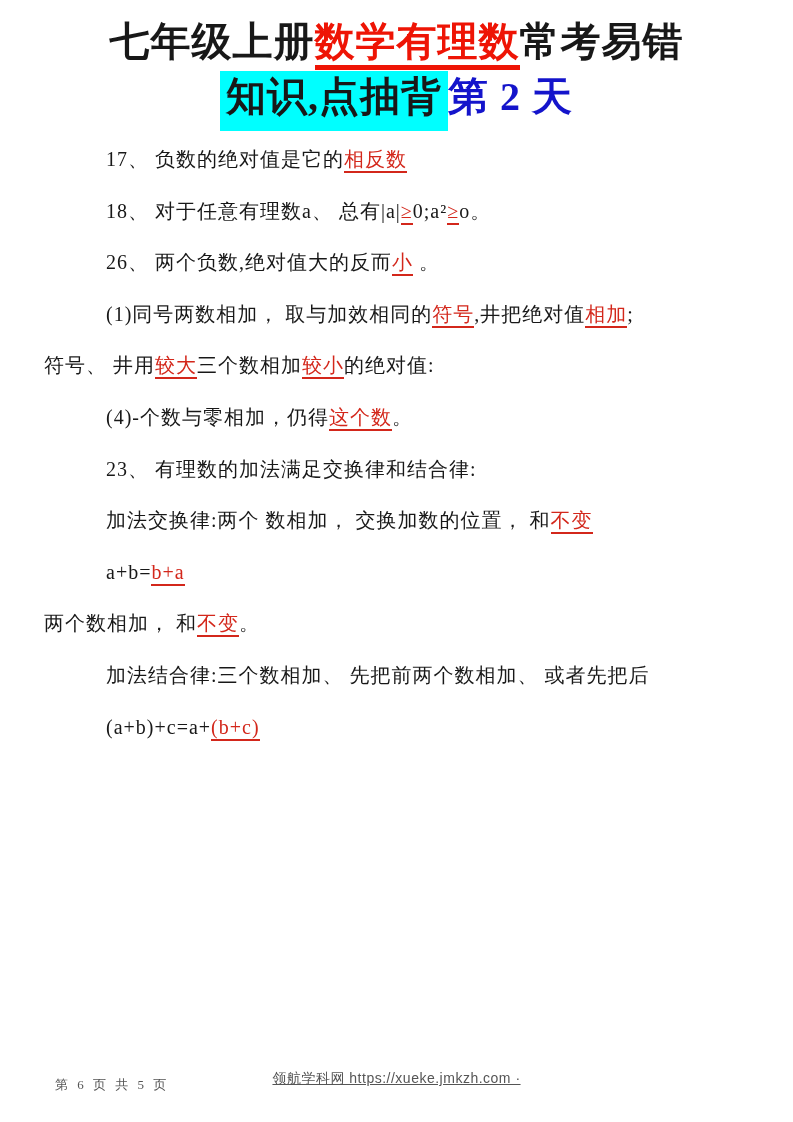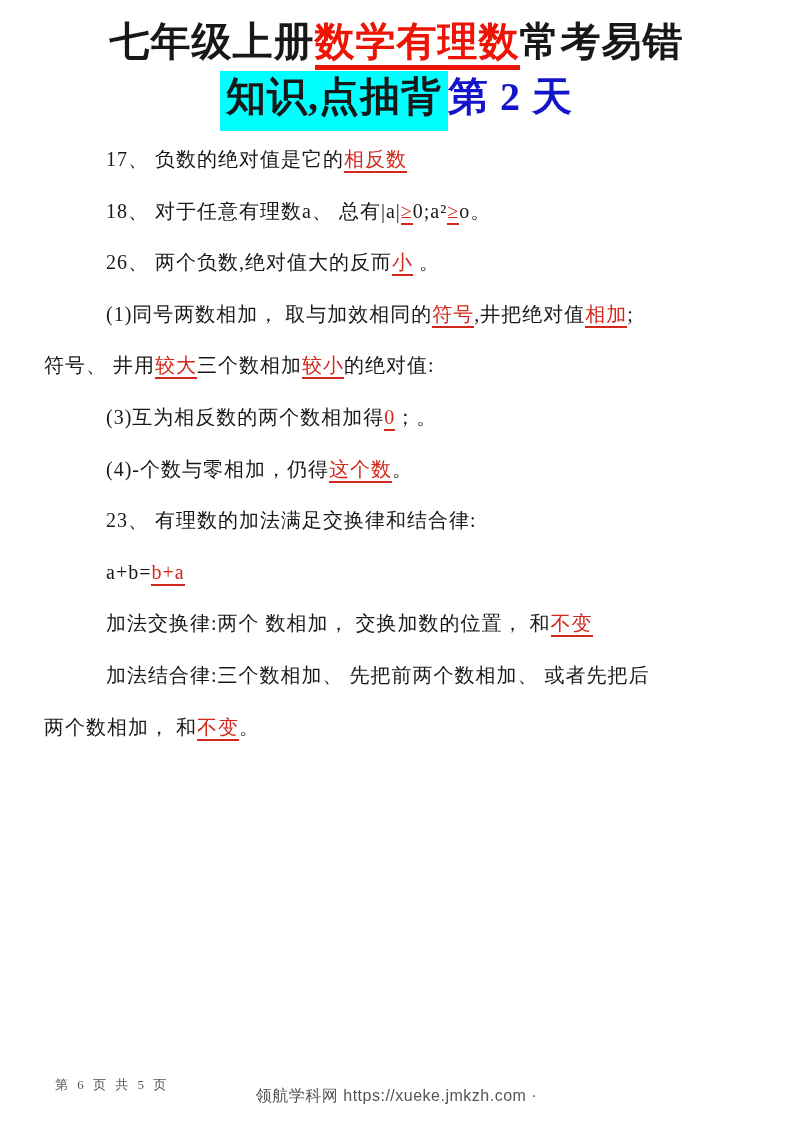--- a/index.html
+++ b/index.html
@@ -22,49 +22,50 @@
   .ind1{padding-left:62px;}
   .s-k{color:var(--ink,#181818);}
   .s-r{color:var(--red,#d3271b);border-bottom:2px solid currentColor;padding-bottom:1px;}
   
   .footer{position:absolute;left:0;right:0;bottom:26px;height:26px;}
   .footer .pageinfo{
     position:absolute;left:55px;top:6px;font-size:13px;letter-spacing:3px;
     color:var(--footer,#555555);font-family:"Liberation Serif","DejaVu Serif",serif;
   }
   .footer .site{
-    position:absolute;left:50%;transform:translateX(-50%);top:16px;
-    font-size:16px;color:var(--footer,#555555);
+    position:absolute;left:50%;transform:translateX(-50%);top:0;
+    font-size:14px;color:var(--footer,#555555);
     font-family:"Liberation Sans","DejaVu Sans",sans-serif;letter-spacing:0.5px;
     white-space:nowrap;
+    text-decoration:underline;
   }
 </style>
 </head>
 <body>
 
 <div class="page" style="--ink: #181818; --red: #d3271b; --title-red: #ee1405; --cyan: #00ffff; --blue: #1414cb; --footer: #555555;">
 
   <div class="title-wrap">
     <div class="t-line" id="title-line1"><span class="s-k">七年级上册</span><span class="s-r">数学有理数</span><span class="s-k">常考易错</span></div>
     <div class="t-line" id="title-line2"><span class="s-hl">知识,点抽背</span><span class="s-bl">第 2 天</span></div>
   </div>
 
   <div class="content" id="doc-content">
       <div class="line ind1"><span class="s-k">17、 负数的绝对值是它的</span><span class="s-r">相反数</span></div>
       <div class="line ind1"><span class="s-k">18、 对于任意有理数a、 总有|a|</span><span class="s-r">≥</span><span class="s-k">0;a²</span><span class="s-r">≥</span><span class="s-k">o。</span></div>
       <div class="line ind1"><span class="s-k">26、 两个负数,绝对值大的反而</span><span class="s-r">小</span><span class="s-k"> 。</span></div>
       <div class="line ind1"><span class="s-k">(1)同号两数相加， 取与加效相同的</span><span class="s-r">符号</span><span class="s-k">,井把绝对值</span><span class="s-r">相加</span><span class="s-k">;</span></div>
       <div class="line"><span class="s-k">符号、 井用</span><span class="s-r">较大</span><span class="s-k">三个数相加</span><span class="s-r">较小</span><span class="s-k">的绝对值:</span></div>
-      <div class="line ind1"><span class="s-k">(3)互为相反数的两个数相加得</span><span class="s-r">0</span><span class="s-k">；。</span></div>
       <div class="line ind1"><span class="s-k">(4)-个数与零相加，仍得</span><span class="s-r">这个数</span><span class="s-k">。</span></div>
       <div class="line ind1"><span class="s-k">23、 有理数的加法满足交换律和结合律:</span></div>
+      <div class="line ind1"><span class="s-k">加法交换律:两个 数相加， 交换加数的位置， 和</span><span class="s-r">不变</span></div>
       <div class="line ind1"><span class="s-k">a+b=</span><span class="s-r">b+a</span></div>
-      <div class="line ind1"><span class="s-k">加法交换律:两个 数相加， 交换加数的位置， 和</span><span class="s-r">不变</span></div>
+      <div class="line"><span class="s-k">两个数相加， 和</span><span class="s-r">不变</span><span class="s-k">。</span></div>
       <div class="line ind1"><span class="s-k">加法结合律:三个数相加、 先把前两个数相加、 或者先把后</span></div>
-      <div class="line"><span class="s-k">两个数相加， 和</span><span class="s-r">不变</span><span class="s-k">。</span></div>
+      <div class="line ind1"><span class="s-k">(a+b)+c=a+</span><span class="s-r">(b+c)</span></div>
     </div>
 
   <div class="footer">
     <span class="pageinfo">第 6 页 共 5 页</span>
     <span class="site">领航学科网 https://xueke.jmkzh.com ·</span>
   </div>
 
 </div>
 
 </body></html>

